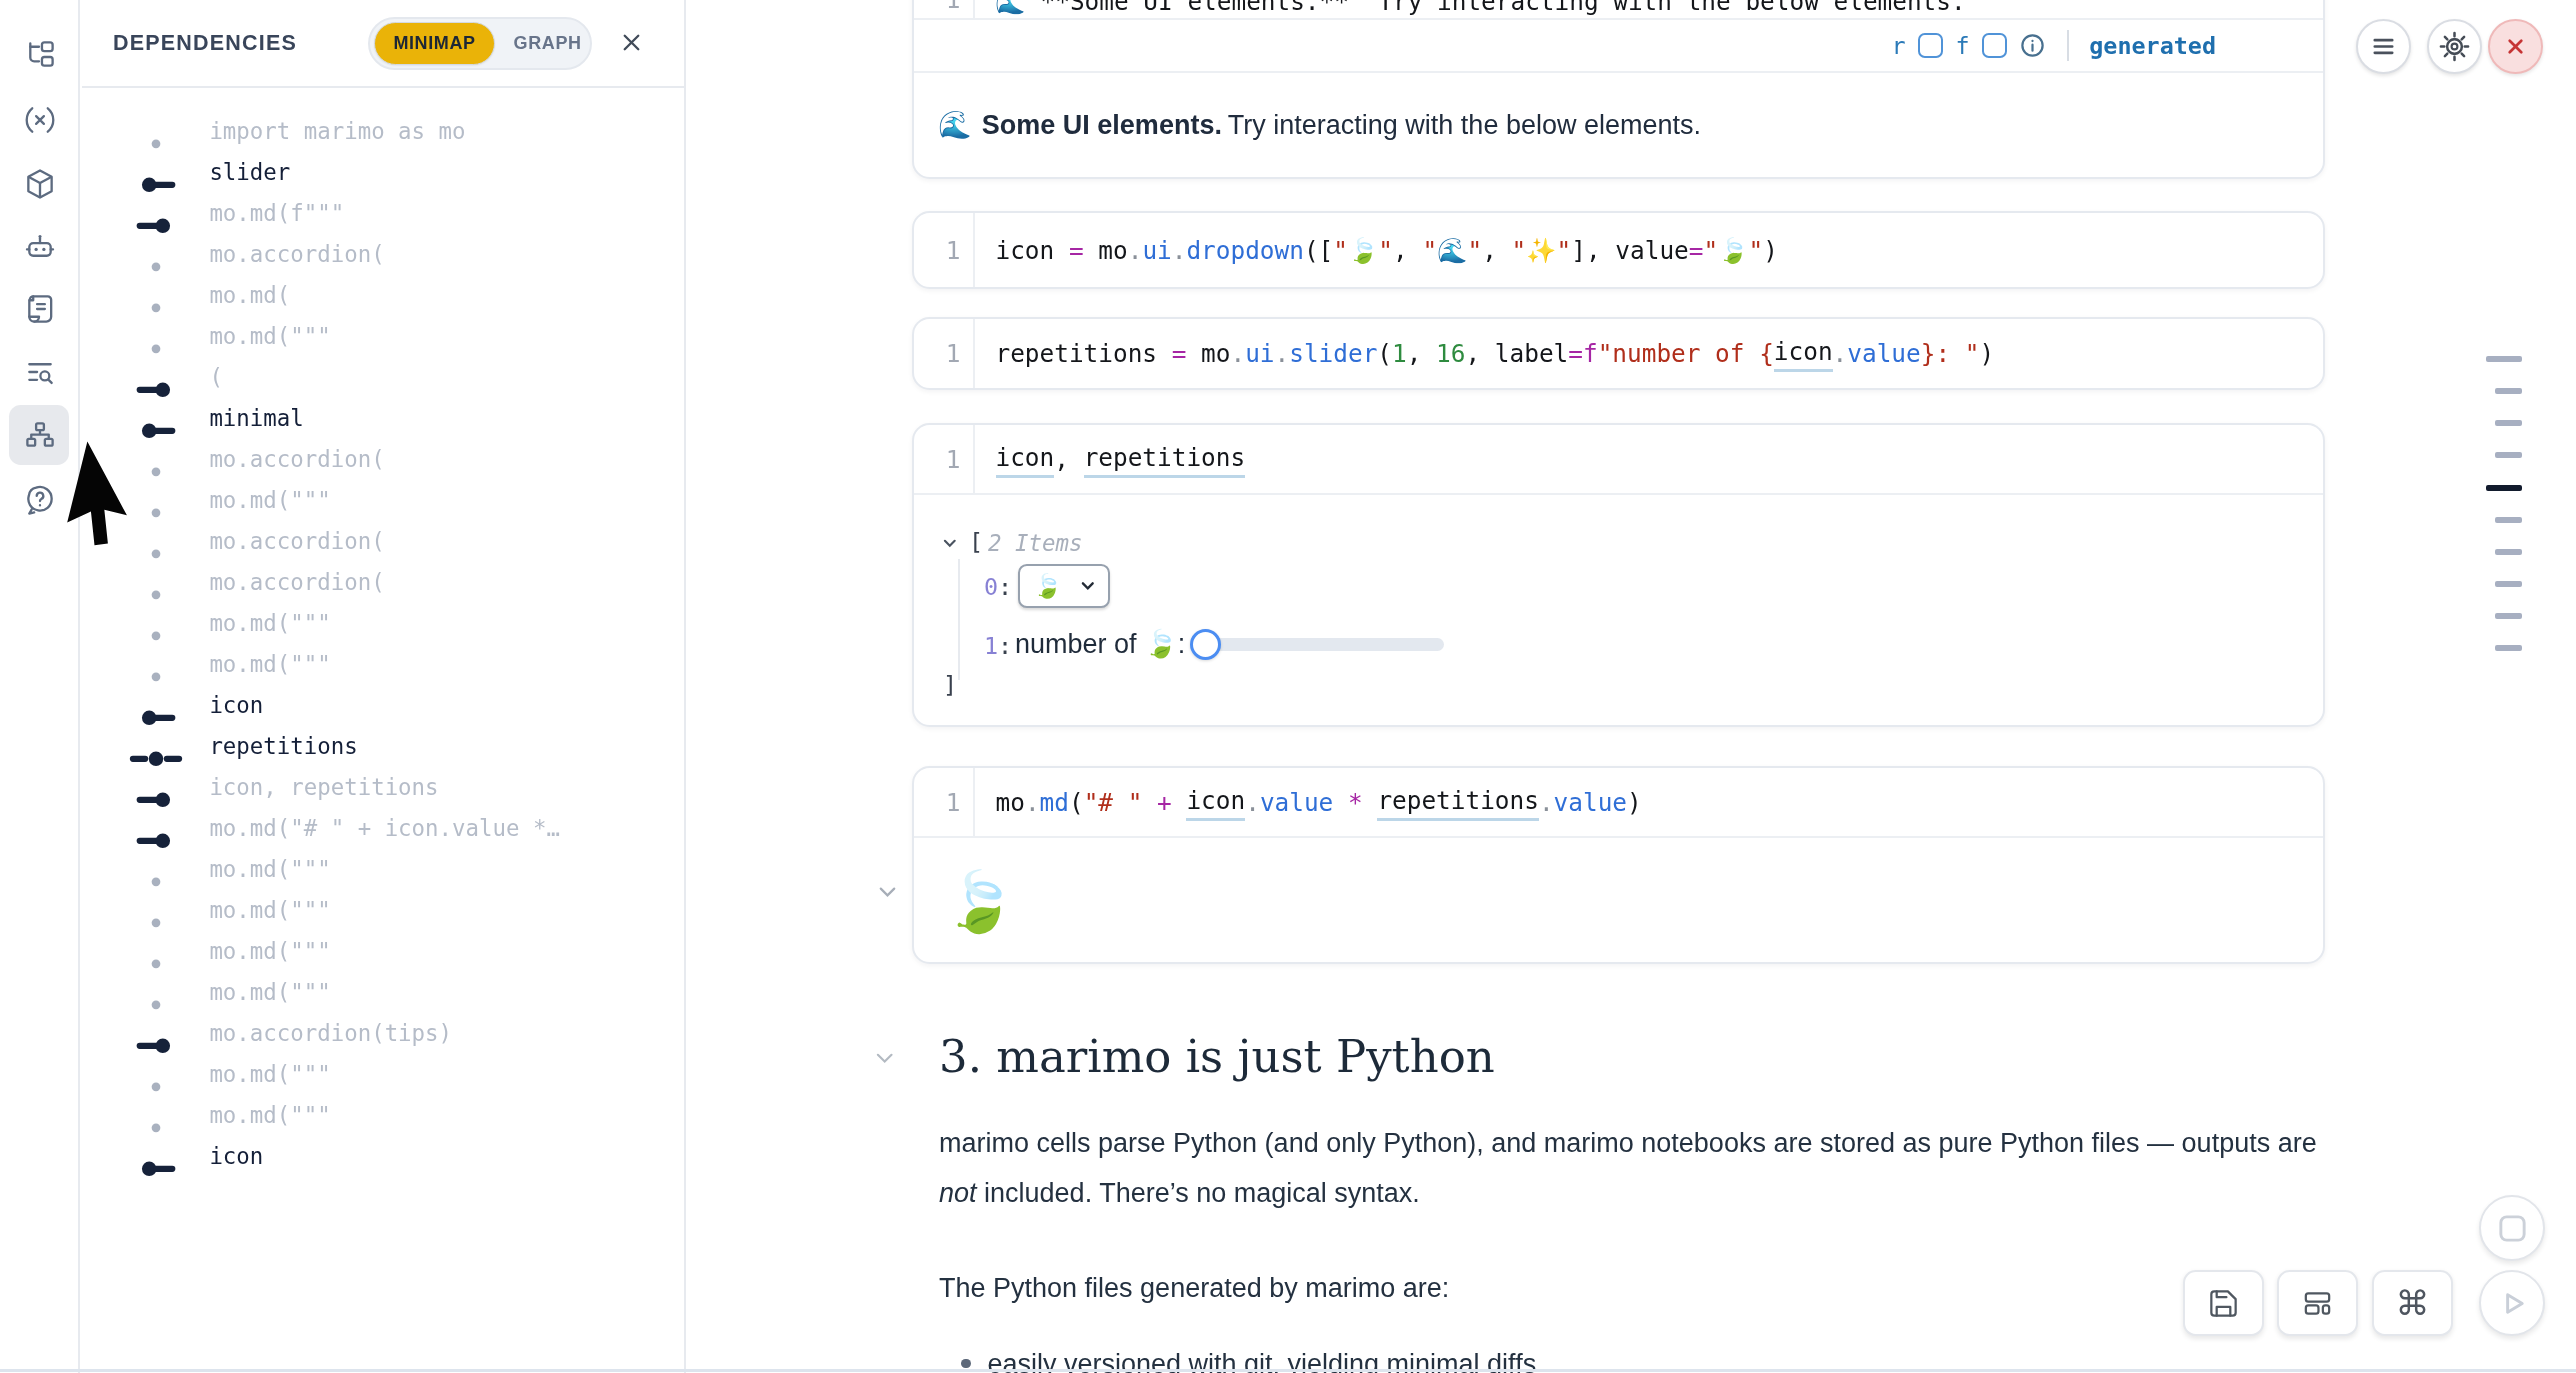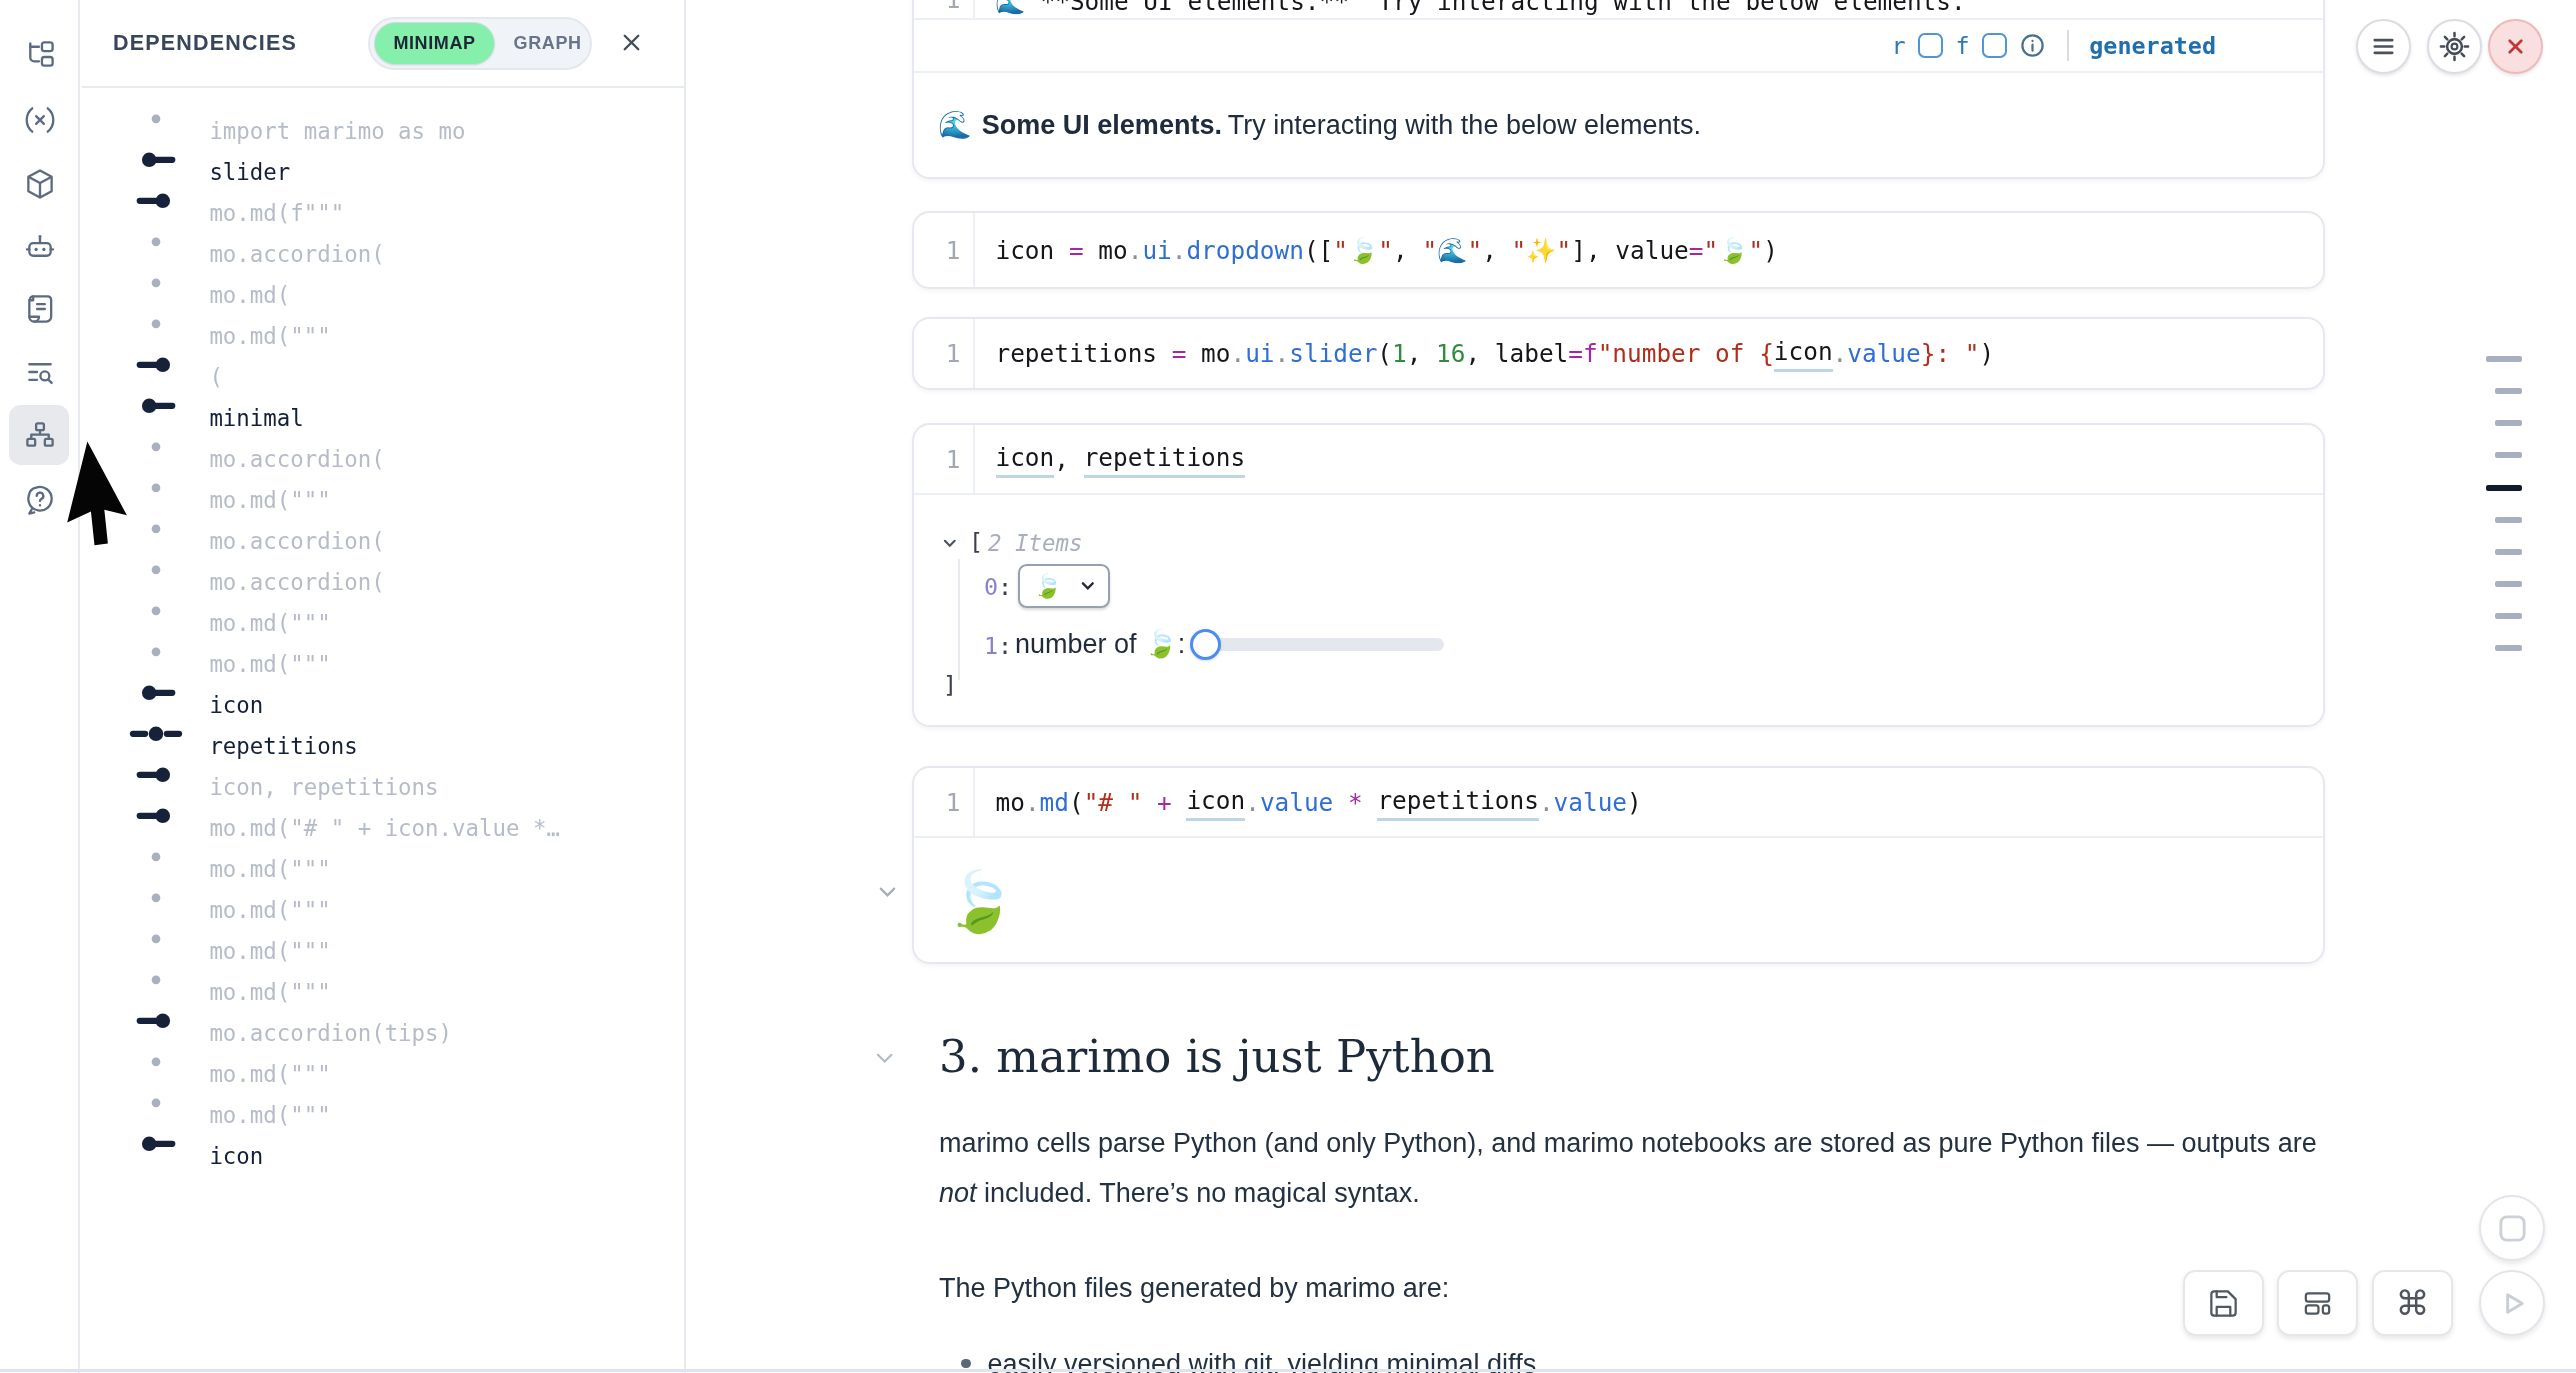--- a/index.html
+++ b/index.html
@@ -11,25 +11,25 @@
   .rail{position:absolute;left:0;top:0;width:80px;height:1374px;background:#fff;border-right:2px solid #e7eaef;box-sizing:border-box;z-index:5}
   .ric{position:absolute;left:40px;transform:translate(-50%,-50%);color:#5d6b80}
   .ric-bg{position:absolute;left:8.8px;top:405px;width:60px;height:60px;border-radius:11.7px;background:#e7e9ed}
 
   
   .panel{position:absolute;left:82px;top:0;width:604px;height:1374px;background:#fff;border-right:2px solid #e7eaef;box-sizing:border-box;z-index:4}
   .phead{position:absolute;top:0;left:0;width:100%;height:88px;border-bottom:2px solid #e7eaef;box-sizing:border-box}
   .ptitle{position:absolute;left:31px;top:43px;transform:translateY(-50%);font-size:21.5px;font-weight:bold;letter-spacing:1.2px;color:#39455a}
   .tabs{position:absolute;left:286px;top:16.6px;height:53px;width:224px;background:#f0f3f7;border:2px solid #e4e8ee;border-radius:27px;display:flex;align-items:center;box-sizing:border-box;padding:0 3.9px}
   .tab{font-size:18px;font-weight:bold;letter-spacing:0.6px;border-radius:21.5px;padding:0 18.5px;height:41px;display:flex;align-items:center;cursor:pointer}
-  .tab.active{background:#86efac;border:1.5px solid #d3dae3;color:#1d2736;box-shadow:0 1px 2px rgba(0,0,0,.06)}
+  .tab.active{background:#eab308;border:1.5px solid #d3dae3;color:#1d2736;box-shadow:0 1px 2px rgba(0,0,0,.06)}
   .tab.inactive{color:#68748a}
   .pclose{position:absolute;left:535px;top:28px;cursor:pointer}
   .mm-rows{position:absolute;top:86px;left:0;right:0;bottom:0;padding-top:25px}
-  .mmrow{height:41px;display:flex;align-items:flex-start;padding-left:43px;cursor:pointer}
+  .mmrow{height:41px;display:flex;align-items:flex-end;padding-left:43px;cursor:pointer}
   .mmrow .lbl{margin-left:22.4px;font:22.4px/41px "DejaVu Sans Mono",monospace;color:#b5bcc8;white-space:pre}
   .mmrow.emph .lbl{color:#141f38}
 
   
   .cursor{position:absolute;left:86px;top:439px;z-index:60;transform:rotate(14deg);transform-origin:0 0}
 
   
   .cell{position:absolute;left:912px;width:1413px;background:#fff;border:2px solid #e5e9ef;border-radius:17.6px;box-shadow:0 2px 4.9px rgba(15,23,42,.05);box-sizing:border-box}
   .crow{display:flex;align-items:stretch;height:100%}
   .gut{width:61px;flex:none;border-right:2px solid #eceff3;box-sizing:border-box;display:flex;align-items:center;justify-content:flex-end;padding-right:12.7px;color:#a2a8b3;font:24.4px/29px "DejaVu Sans Mono",monospace}

